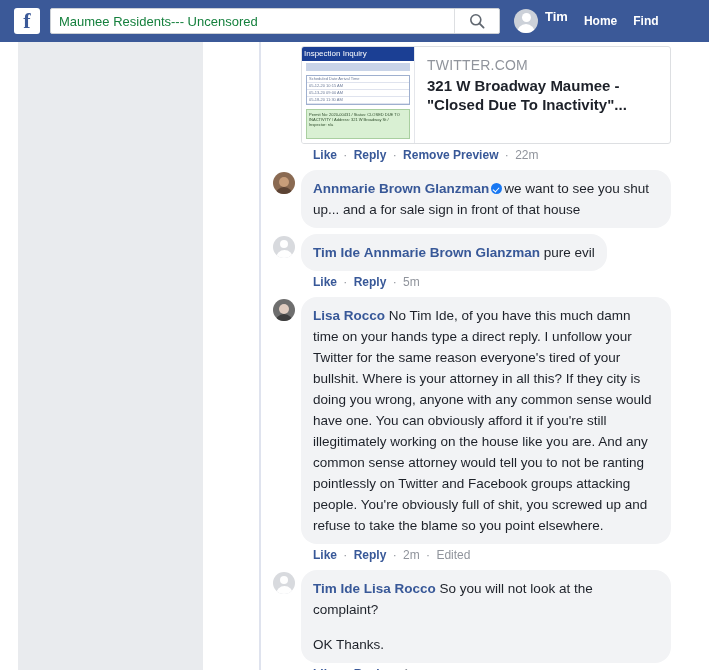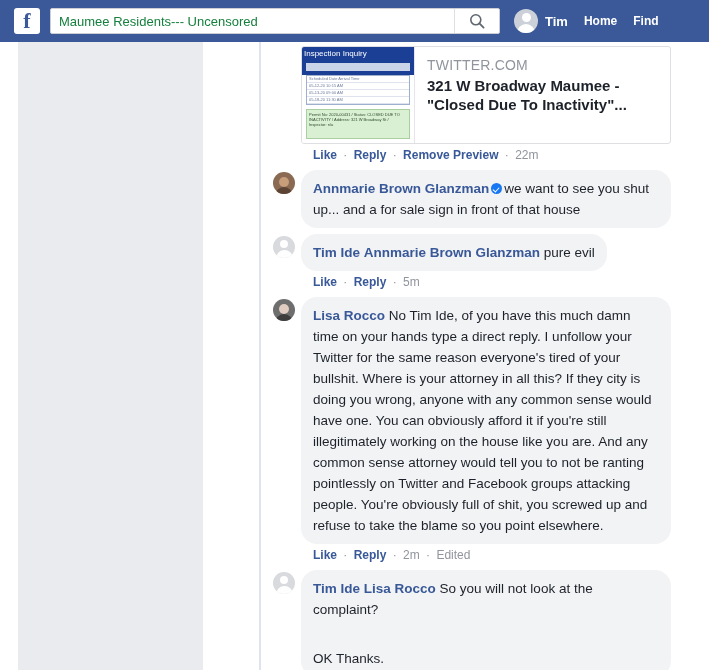--- a/index.html
+++ b/index.html
@@ -83,21 +83,20 @@
   .search-btn svg { display:block; }
 
   .topbar-right {
     display: flex;
     align-items: center;
     margin-left: 14px;
     gap: 16px;
   }
   .profile-chip {
     display: flex;
-    align-items: center;
     gap: 7px;
     color: #ffffff;
     font-size: 13px;
     font-weight: bold;
     cursor: pointer;
   }
   .avatar-circle {
     width: 24px;
     height: 24px;
     border-radius: 50%;
@@ -299,21 +298,21 @@
     flex: none;
     background: #ffffff;
     position: relative;
     overflow: hidden;
     border-right: 1px solid #e4e6eb;
   }
   .thumb-head {
     position: absolute;
     top: 0; left: 0;
     width: 112px;
-    height: 28px;
+    height: 14px;
     background: #1b3f94;
     color: #ffffff;
     font-size: 8px;
     line-height: 14px;
     padding-left: 2px;
     box-sizing: border-box;
     font-family: "Liberation Sans", sans-serif;
     white-space: nowrap;
     overflow: hidden;
   }
@@ -550,21 +549,21 @@
 
       <div class="comment">
         <span class="c-avatar"></span>
         <div class="c-body">
           <div class="bubble">
             <div>
               <span class="name">Tim Ide</span>
               <span class="tagname">Lisa Rocco</span>
               <span>So you will not look at the complaint?</span>
             </div>
-            <div style="margin-top:28px;">OK Thanks.</div>
+            <div style="margin-top:14px;">OK Thanks.</div>
           </div>
           <div class="actions">
             <span class="act">Like</span>
             <span class="sep">·</span>
             <span class="act">Reply</span>
             <span class="sep">·</span>
             <span class="meta">1m</span>
           </div>
         </div>
       </div>

